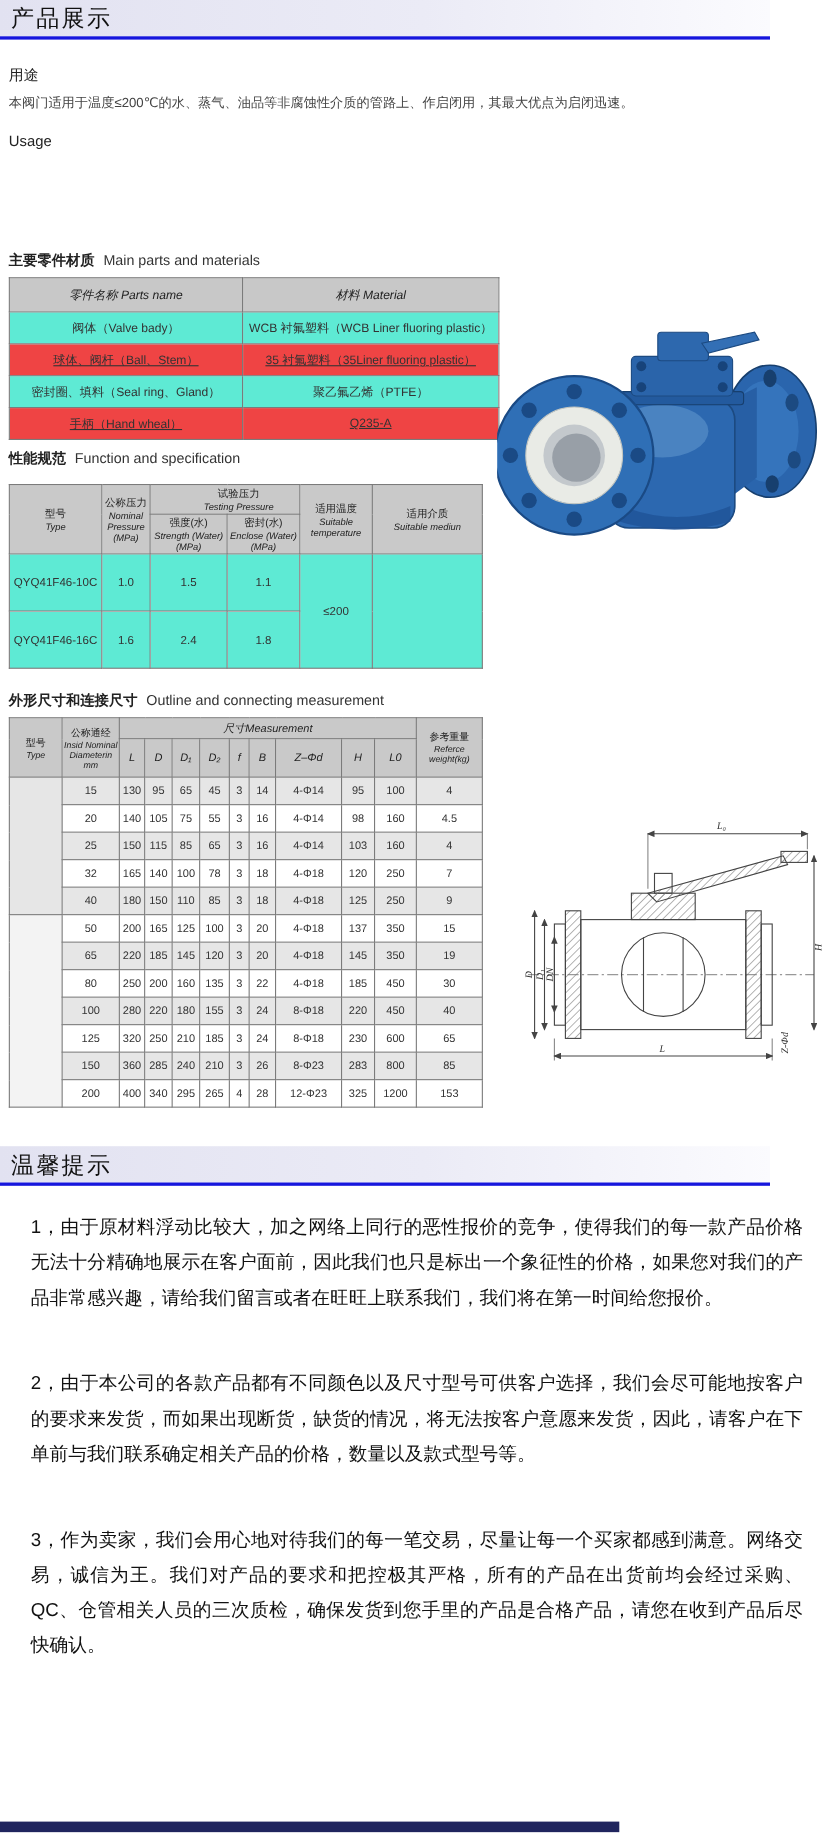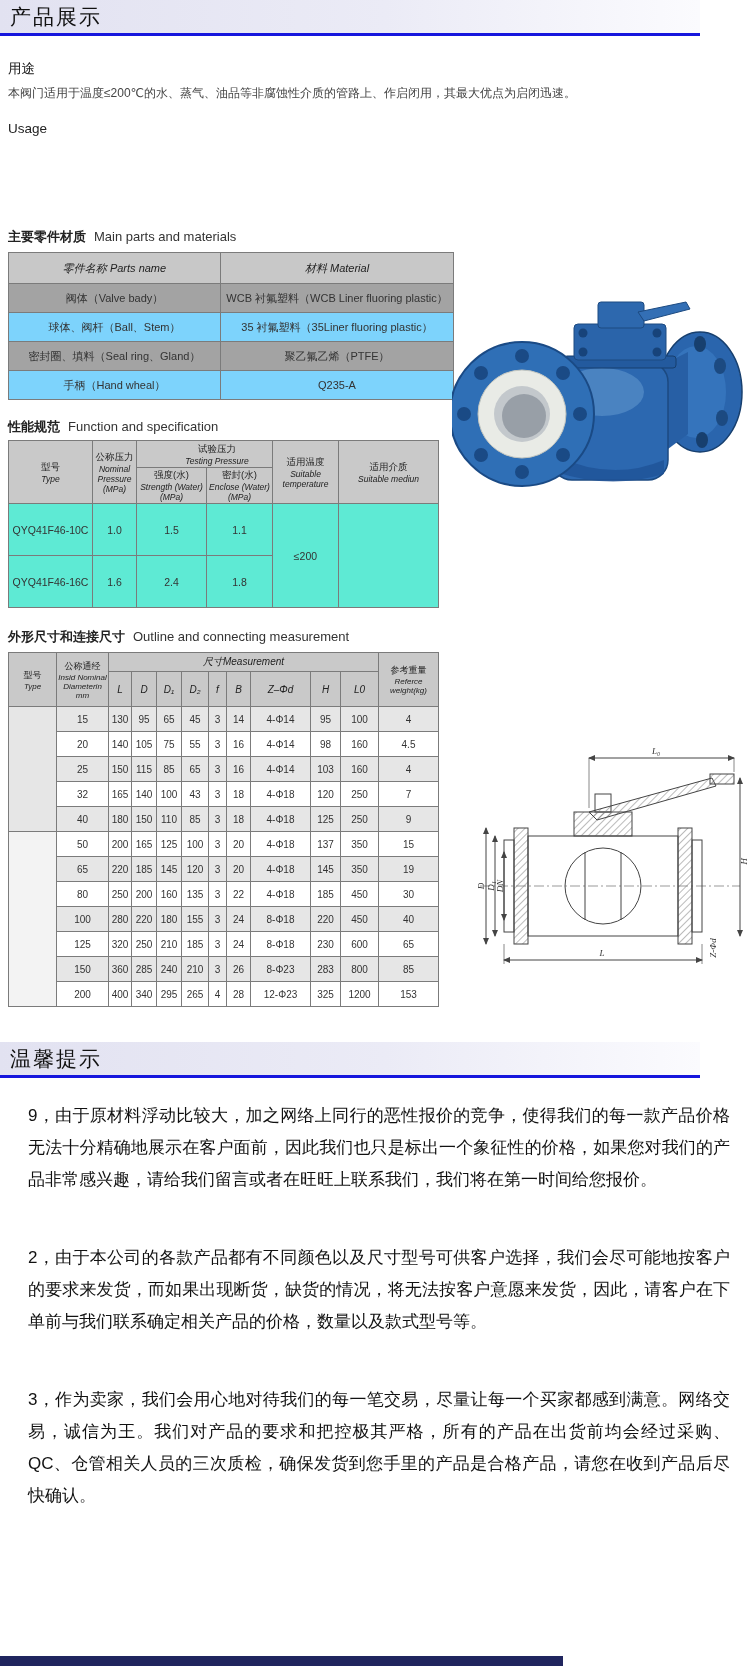--- a/index.html
+++ b/index.html
@@ -20,22 +20,22 @@
   .sec-title{position:absolute;left:8px;font-size:13px;color:#222;}
   .sec-title .cn{font-weight:bold;}
   .sec-title .en{font-weight:normal;margin-left:8px;color:#333;}
   
   table{border-collapse:collapse;table-layout:fixed;}
   td,th{border:1px solid #7b7b7b;text-align:center;vertical-align:middle;
         font-weight:normal;overflow:hidden;}
   
   .parts{position:absolute;top:252px;left:8px;width:445px;font-size:11px;}
   .parts th{background:#c8c8c8;height:28px;font-style:italic;color:#222;}
-  .parts td{height:26px;background:#a3a3a3;color:#333;}
-  .parts tr.alt td{background:#7dd3fc;}
+  .parts td{height:26px;background:#5eead4;color:#333;}
+  .parts tr.alt td{background:#ef4444;text-decoration:underline;}
   
   .spec{position:absolute;top:440px;left:8px;width:430px;}
   .spec th{background:#c9c9c9;color:#222;padding:1px;}
   .spec .cnh{display:block;font-size:9.5px;}
   .spec .enh{display:block;font-size:8.5px;font-style:italic;}
   .spec td{background:#5eead4;font-size:10.5px;color:#333;height:49px;}
   .spec .th-top{height:24px;padding-left:26px;}
   
   .dims{position:absolute;top:652px;left:8px;width:430px;}
   .dims th{background:#c9c9c9;color:#222;padding:0;}
@@ -143,21 +143,21 @@
       <circle cx="70" cy="196" r="7" fill="#1a4a85"></circle>
       <circle cx="29" cy="179" r="7" fill="#1a4a85"></circle>
       <circle cx="12" cy="138" r="7" fill="#1a4a85"></circle>
       <circle cx="29" cy="97" r="7" fill="#1a4a85"></circle>
       <circle cx="70" cy="138" r="44" fill="#e9ebe6" stroke="#c3c6c0"></circle>
       <circle cx="70" cy="138" r="28" fill="#c3c8cc"></circle>
       <circle cx="72" cy="140" r="22" fill="#989fa7"></circle>
     </g>
   </svg>
 
-  <div class="sec-title" style="top:418px;">
+  <div class="sec-title" style="top:408px;">
     <span class="cn">性能规范</span><span class="en">Function and specification</span>
   </div>
   <table class="spec">
     <colgroup>
       <col style="width:84px;">
         <col style="width:44px;">
         <col style="width:70px;">
       <col style="width:66px;">
         <col style="width:66px;">
         <col style="width:100px;">
@@ -302,21 +302,21 @@
           <td>4-Φ14</td>
           <td>103</td>
           <td>160</td>
           <td>4</td>
         </tr>
         <tr>
           <td>32</td>
           <td>165</td>
           <td>140</td>
           <td>100</td>
-          <td>43</td>
+          <td>78</td>
           <td>3</td>
           <td>18</td>
           <td>4-Φ18</td>
           <td>120</td>
           <td>250</td>
           <td>7</td>
         </tr>
         <tr class="alt">
           <td>40</td>
           <td>180</td>
@@ -481,20 +481,20 @@
       <text x="39" y="160" text-anchor="middle" transform="rotate(-90 39 158)">DN</text>
       <text x="252" y="222" text-anchor="middle" transform="rotate(-90 252 220)">Z-Φd</text>
     </g>
   </svg>
 
   <div class="band band2">
     <span>温馨提示</span>
   </div>
 
   <div class="tips">
-    <p>9，由于原材料浮动比较大，加之网络上同行的恶性报价的竞争，使得我们的每一款产品价格无法十分精确地展示在客户面前，因此我们也只是标出一个象征性的价格，如果您对我们的产品非常感兴趣，请给我们留言或者在旺旺上联系我们，我们将在第一时间给您报价。</p>
+    <p>1，由于原材料浮动比较大，加之网络上同行的恶性报价的竞争，使得我们的每一款产品价格无法十分精确地展示在客户面前，因此我们也只是标出一个象征性的价格，如果您对我们的产品非常感兴趣，请给我们留言或者在旺旺上联系我们，我们将在第一时间给您报价。</p>
     <p>2，由于本公司的各款产品都有不同颜色以及尺寸型号可供客户选择，我们会尽可能地按客户的要求来发货，而如果出现断货，缺货的情况，将无法按客户意愿来发货，因此，请客户在下单前与我们联系确定相关产品的价格，数量以及款式型号等。</p>
     <p>3，作为卖家，我们会用心地对待我们的每一笔交易，尽量让每一个买家都感到满意。网络交易，诚信为王。我们对产品的要求和把控极其严格，所有的产品在出货前均会经过采购、QC、仓管相关人员的三次质检，确保发货到您手里的产品是合格产品，请您在收到产品后尽快确认。</p>
   </div>
 
   <div class="bottom-bar"></div>
 
 </div>
 
 </body></html>

